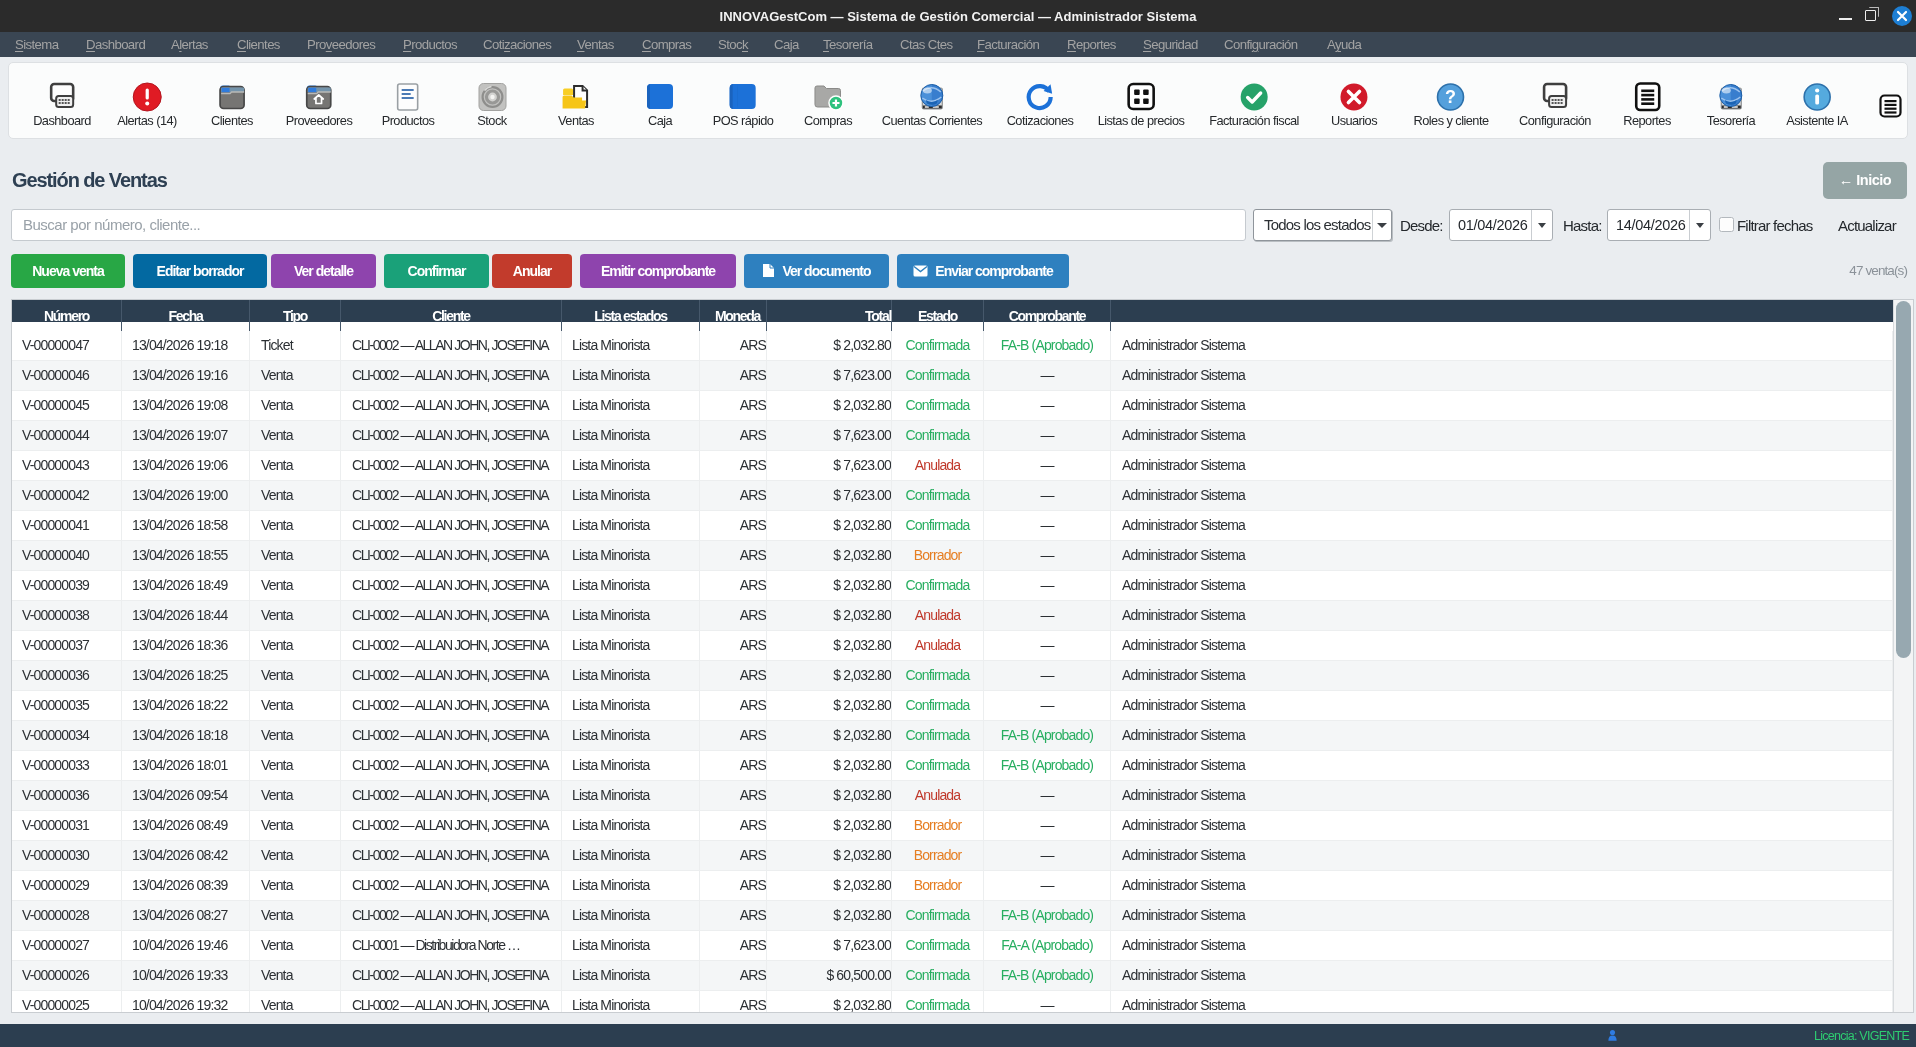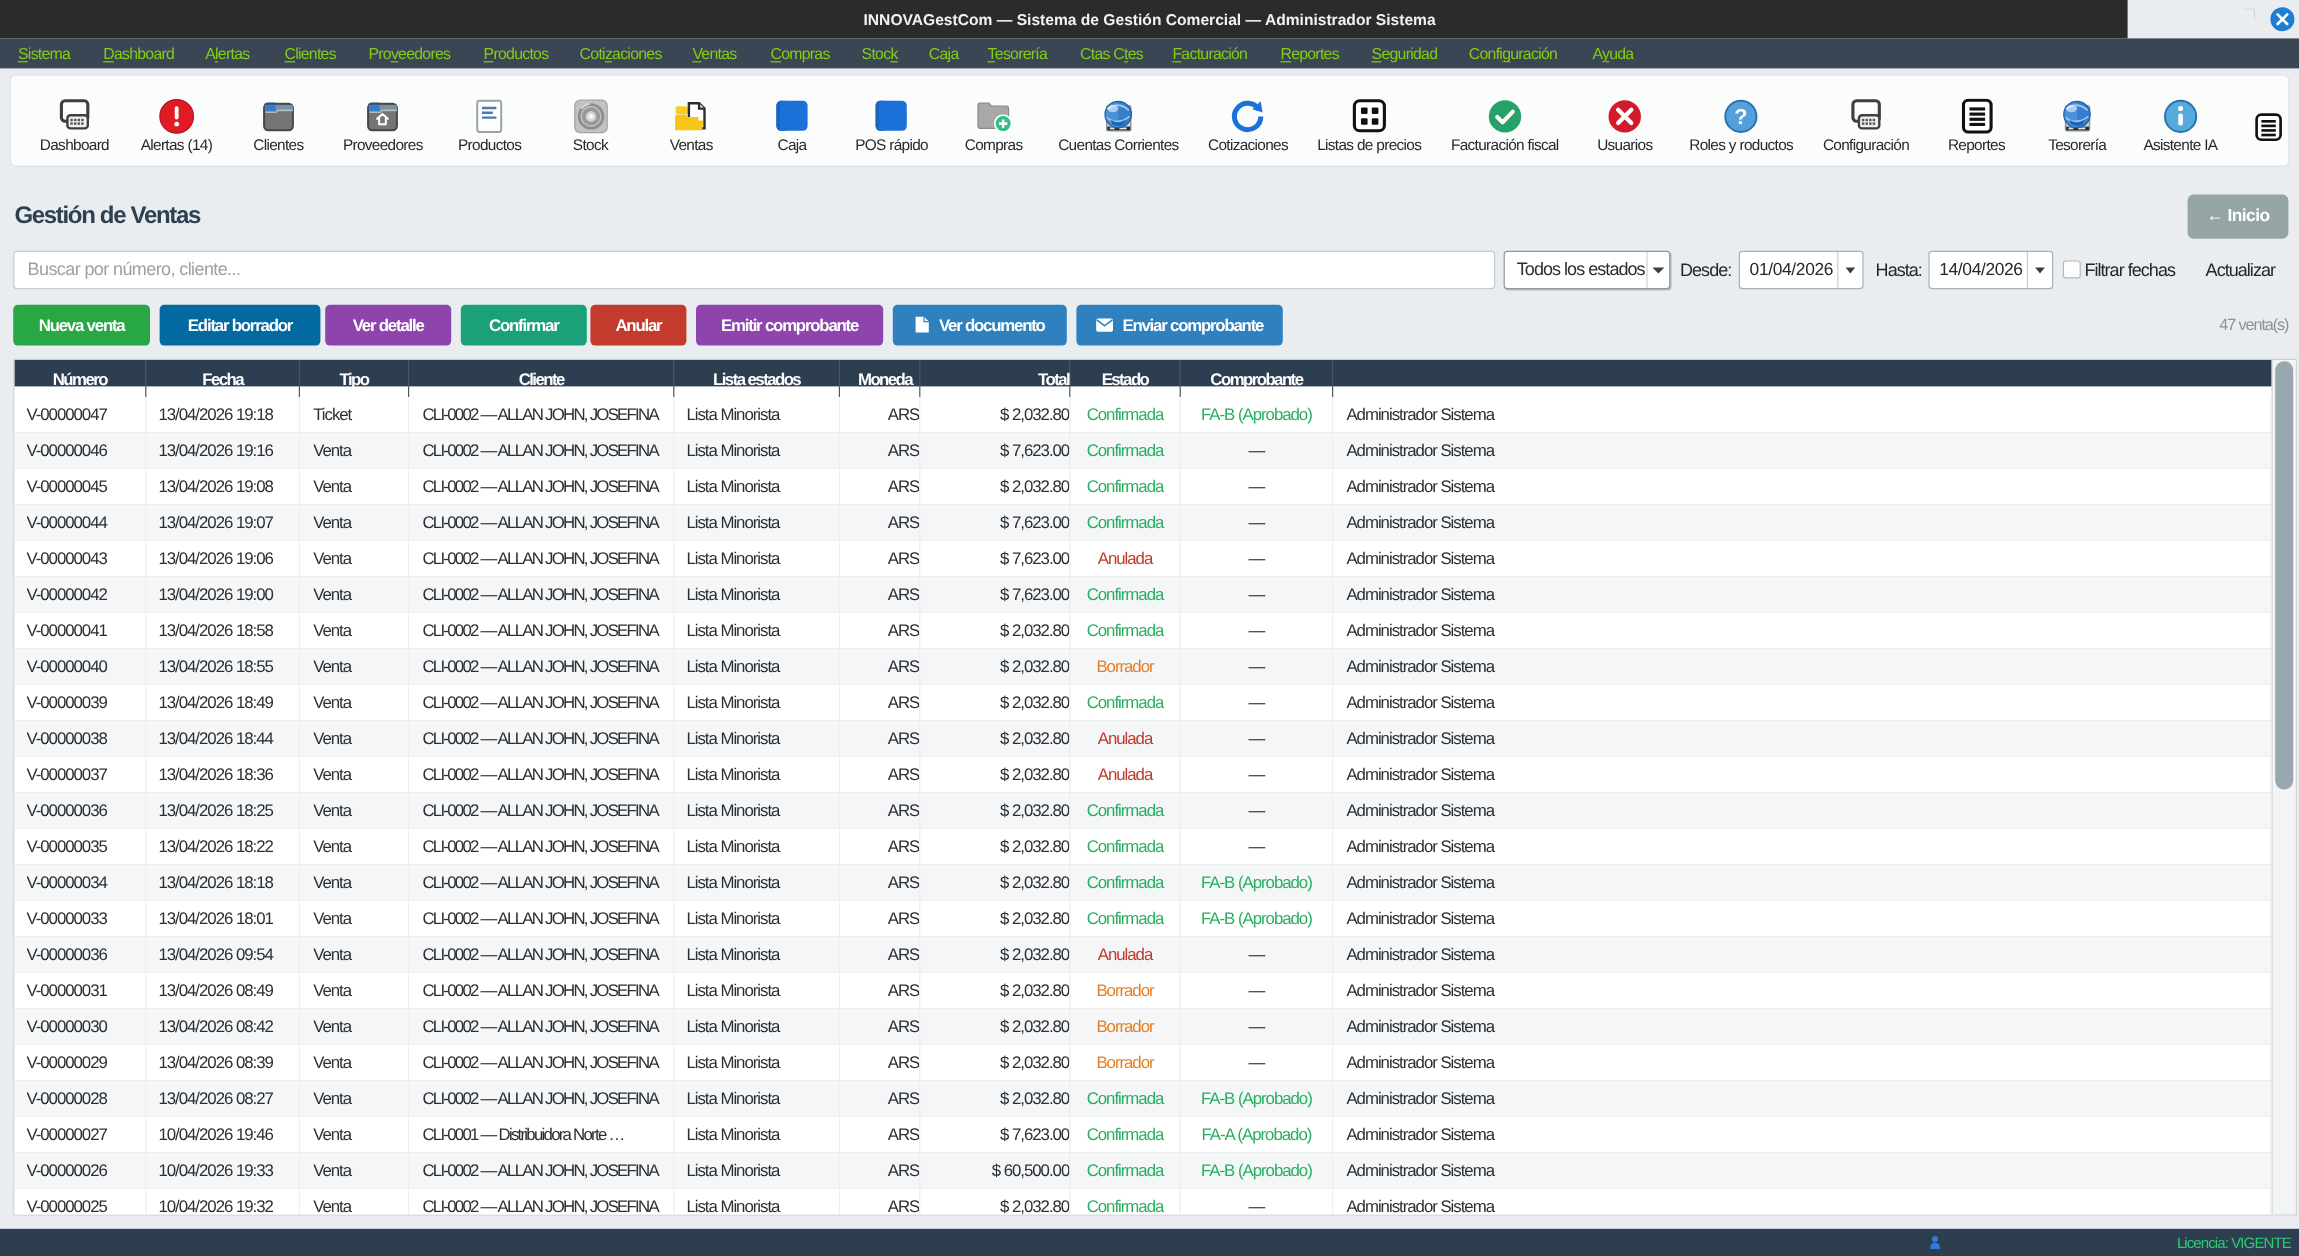--- a/index.html
+++ b/index.html
@@ -1,25 +1,25 @@
 <!DOCTYPE html>
 <html lang="es"><head><meta charset="utf-8"><title>INNOVAGestCom</title>
 <style>
 *{margin:0;padding:0;box-sizing:border-box;font-family:"Liberation Sans",sans-serif}
 html,body{width:1916px;height:1047px;overflow:hidden}
 body{position:relative;background:#eaedf0}
-.titlebar{position:absolute;left:0;top:0;width:1773px;height:32px;background:#2b2b2b}
+.titlebar{position:absolute;left:0;top:0;width:1916px;height:32px;background:#2b2b2b}
 .title{position:absolute;left:0;top:0;width:1916px;height:32px;line-height:33px;text-align:center;color:#f2f2f2;font-weight:bold;font-size:13px;letter-spacing:0px}
 .wmin{position:absolute;left:1839px;top:18px;width:13px;height:2px;background:#ededed}
 .wmax{position:absolute;left:1865px;top:10px;width:11px;height:11px;border:1.5px solid #ededed;border-radius:1px}
 .wmax2{position:absolute;left:1869px;top:7px;width:10px;height:10px;border-top:1.5px solid #bbb;border-right:1.5px solid #bbb;border-radius:1px}
 .wclose{position:absolute;left:1892px;top:6px;width:20px;height:20px;border-radius:50%;background:#1d7ed3}
 .wclose svg{position:absolute;left:4px;top:4px}
 .menubar{position:absolute;left:0;top:32px;width:1916px;height:25px;background:#3a4653}
-.mi{position:absolute;top:0;height:25px;line-height:26px;color:#84cc16;font-size:13.2px;letter-spacing:-0.6px;white-space:nowrap}
+.mi{position:absolute;top:0;height:25px;line-height:26px;color:#a3a3a3;font-size:13.2px;letter-spacing:-0.6px;white-space:nowrap}
 .mi u{text-underline-offset:2px;text-decoration-thickness:1px}
 .toolcard{position:absolute;left:8px;top:62px;width:1900px;height:77px;background:#fbfcfc;border:1px solid #dde0e3;border-radius:5px}
 .ti{position:absolute;top:19px;transform:translateX(-50%);text-align:center;white-space:nowrap}
 .ti .ic{display:block;margin:0 auto;width:32px;height:30px}
 .ti .lb{display:block;margin-top:1px;font-size:12.8px;color:#26292c;letter-spacing:-0.55px}
 .h1{position:absolute;left:12px;top:169px;font-size:20px;font-weight:bold;color:#2e4053;letter-spacing:-1.1px}
 .inicio{position:absolute;left:1823px;top:162px;width:84px;height:37px;background:#95a5a5;border-radius:5px;color:#fff;font-weight:bold;font-size:14.5px;text-align:center;line-height:37px;letter-spacing:-0.5px}
 .search{position:absolute;left:11px;top:209px;width:1235px;height:32px;background:#fff;border:1px solid #c5cacf;border-radius:3px;line-height:30px;padding-left:11px;color:#99a1a8;font-size:15px;letter-spacing:-0.5px}
 .sel{position:absolute;left:1253px;top:209px;width:139px;height:32px;background:#fff;border:1px solid #8f959b;border-radius:3px;box-shadow:1px 1px 0 #b9bec2;font-size:15px;color:#2b2f33;line-height:30px;padding-left:10px;letter-spacing:-0.8px}
 .sel .arr{position:absolute;right:0;top:0;width:19px;height:30px;border-left:1px solid #cfd3d6}
@@ -237,21 +237,21 @@
         <circle cx="16" cy="15" r="13.5" fill="#d11a2a"></circle>
         <path d="M10.5 9.5 L21.5 20.5 M21.5 9.5 L10.5 20.5" stroke="#fff" stroke-width="3.6" stroke-linecap="round"></path>
       </svg>
       <span class="lb">Usuarios</span>
     </div>
 <div class="ti" style="left:1442px">
       <svg class="ic" width="32" height="30" viewBox="0 0 32 30">
         <circle cx="16" cy="15" r="13" fill="#54a0dc" stroke="#2d71ab" stroke-width="1.6"></circle>
 <text x="16" y="21" font-family="Liberation Sans" font-size="18" font-weight="bold" fill="#fff" text-anchor="middle">?</text>
       </svg>
-      <span class="lb">Roles y roductos</span>
+      <span class="lb">Roles y cliente</span>
     </div>
 <div class="ti" style="left:1546px">
       <svg class="ic" width="32" height="30" viewBox="0 0 32 30">
         <rect x="5" y="2" width="22" height="17" rx="3" fill="#fdfdfd" stroke="#3f3f3f" stroke-width="2.6"></rect>
 <rect x="10" y="14" width="17" height="11" rx="2.5" fill="#f0f0f0" stroke="#3f3f3f" stroke-width="2"></rect>
 <g fill="#555">
           <rect x="12.5" y="17" width="2" height="2"></rect>
           <rect x="15.5" y="17" width="2" height="2"></rect>
           <rect x="18.5" y="17" width="2" height="2"></rect>
           <rect x="21.5" y="17" width="2" height="2"></rect>

